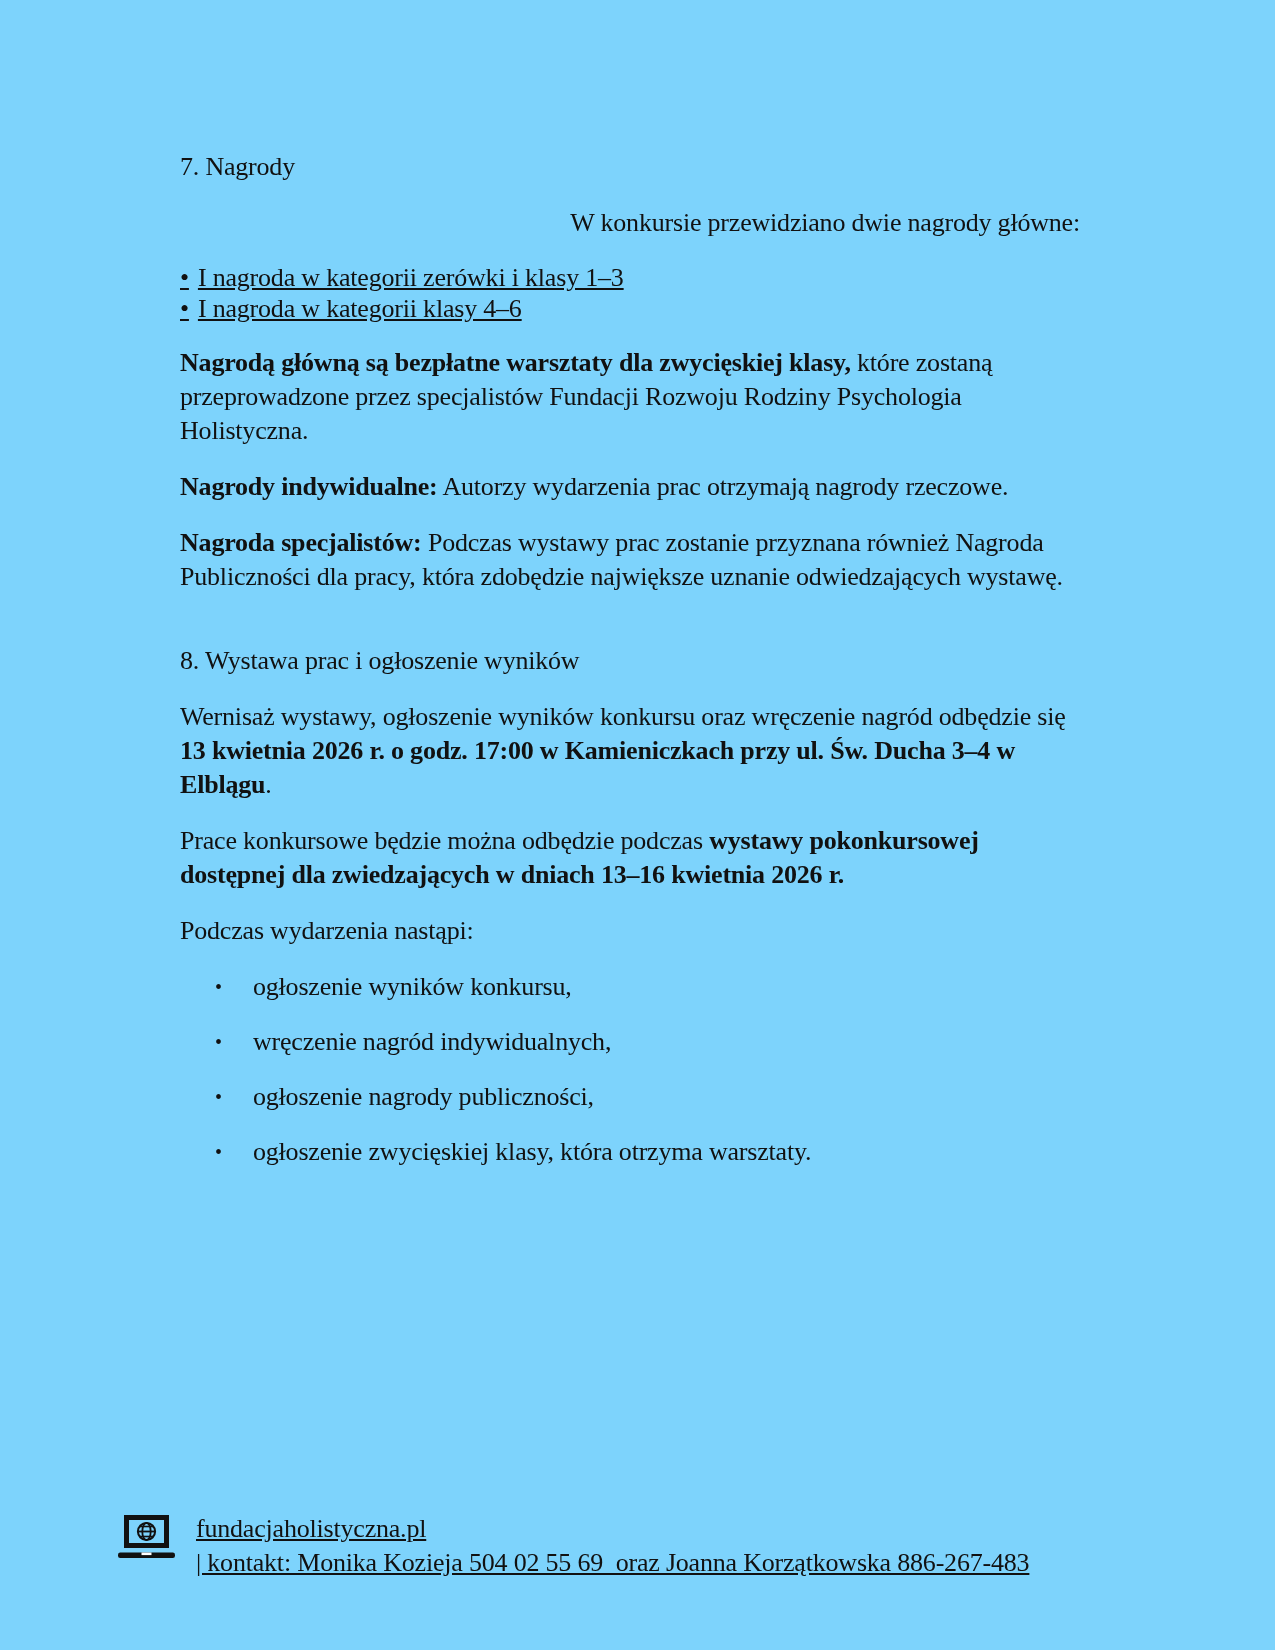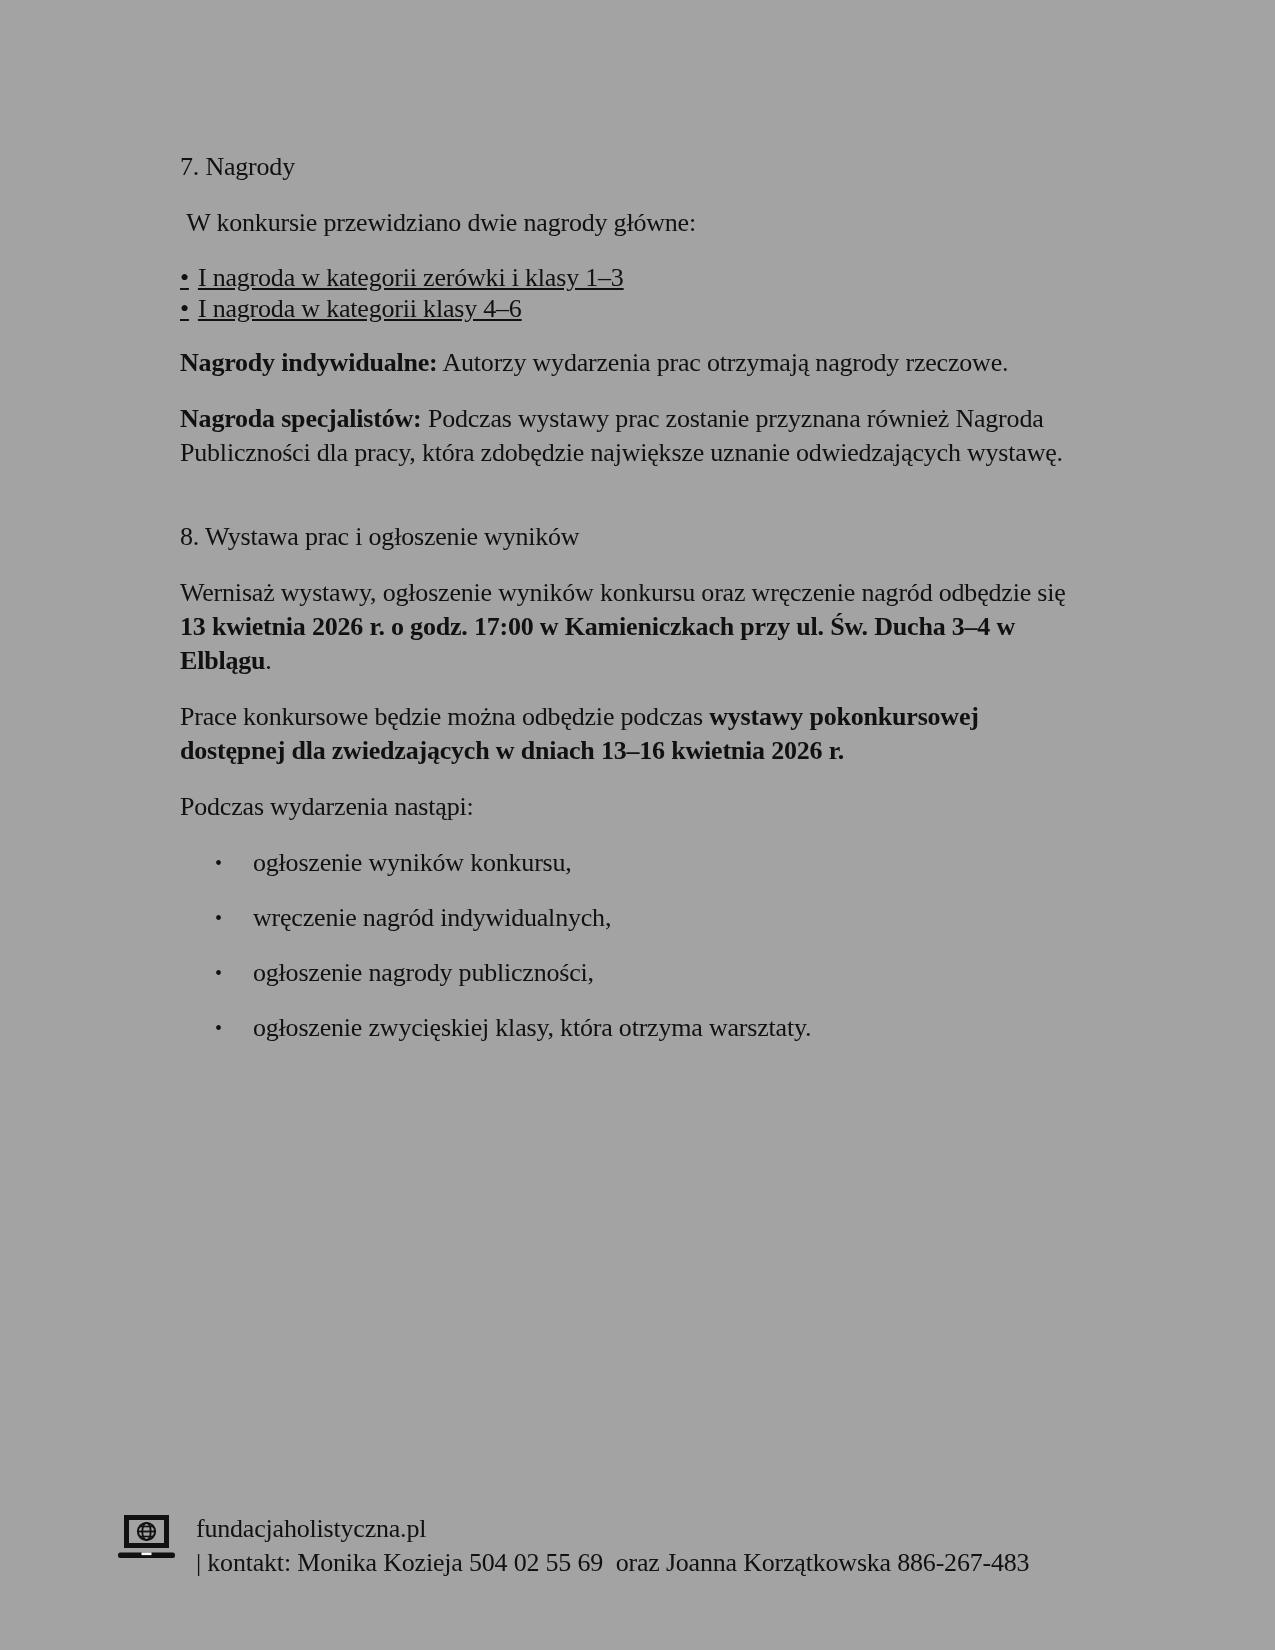--- a/index.html
+++ b/index.html
@@ -1,20 +1,20 @@
 <!DOCTYPE html>
 <html><head>
 <meta charset="utf-8">
 <style>
   html, body { margin: 0; padding: 0; background: #ffffff; }
   .page {
     position: relative;
     width: 1275px;
     height: 1650px;
-    background: #a3a3a3;
+    background: #7dd3fc;
     font-family: "Liberation Serif", "DejaVu Serif", serif;
     color: #111111;
     font-size: 26px;
     line-height: 34px;
     letter-spacing: -0.2px;
     overflow: hidden;
   }
   .content {
     position: absolute;
     left: 180px;
@@ -31,43 +31,44 @@
   .event-list li { display: flex; margin-bottom: 21px; }
   .event-li-bullet { width: 38px; flex: none; font-size: 20px; line-height: 34px; }
   .footer {
     position: absolute;
     left: 118px;
     top: 1512px;
     display: flex;
     align-items: flex-start;
   }
   .footer-icon { width: 57px; height: 44px; margin-top: 3px; flex: none; }
-  .footer-text { margin-left: 21px; }
+  .footer-text { margin-left: 21px; text-decoration: underline; }
   .footer-text .line { line-height: 34px; }
-  .pre { white-space: pre-wrap; }
+  .pre { white-space: pre-wrap; text-align: right; }
 </style>
 </head>
 <body>
 
 <div class="page">
   <div class="content">
 
     <p>7. Nagrody</p>
 
     <p class="pre">&nbsp;W konkursie przewidziano dwie nagrody główne:</p>
 
     <div class="tight-list">
       <p>
         <span class="bullet-marker">•</span><span>I nagroda w kategorii zerówki i klasy 1–3</span>
       </p>
       <p>
         <span class="bullet-marker">•</span><span>I nagroda w kategorii klasy 4–6</span>
       </p>
     </div>
 
+    <p><strong>Nagrodą główną są bezpłatne warsztaty dla zwycięskiej klasy,</strong><span> które zostaną przeprowadzone przez specjalistów Fundacji Rozwoju Rodziny Psychologia Holistyczna.</span></p>
 
 
     <p><strong>Nagrody indywidualne:</strong><span> Autorzy wydarzenia prac otrzymają nagrody rzeczowe.</span></p>
 
     <p><strong>Nagroda specjalistów:</strong><span> Podczas wystawy prac zostanie przyznana również Nagroda Publiczności dla pracy, która zdobędzie największe uznanie odwiedzających wystawę.</span></p>
 
     <p class="section8-heading">8. Wystawa prac i ogłoszenie wyników</p>
 
     <p><span>Wernisaż wystawy, ogłoszenie wyników konkursu oraz wręczenie nagród odbędzie się </span><strong>13 kwietnia 2026 r. o godz. 17:00 w Kamieniczkach przy ul. Św. Ducha 3–4 w Elblągu</strong><span>.</span></p>
 

